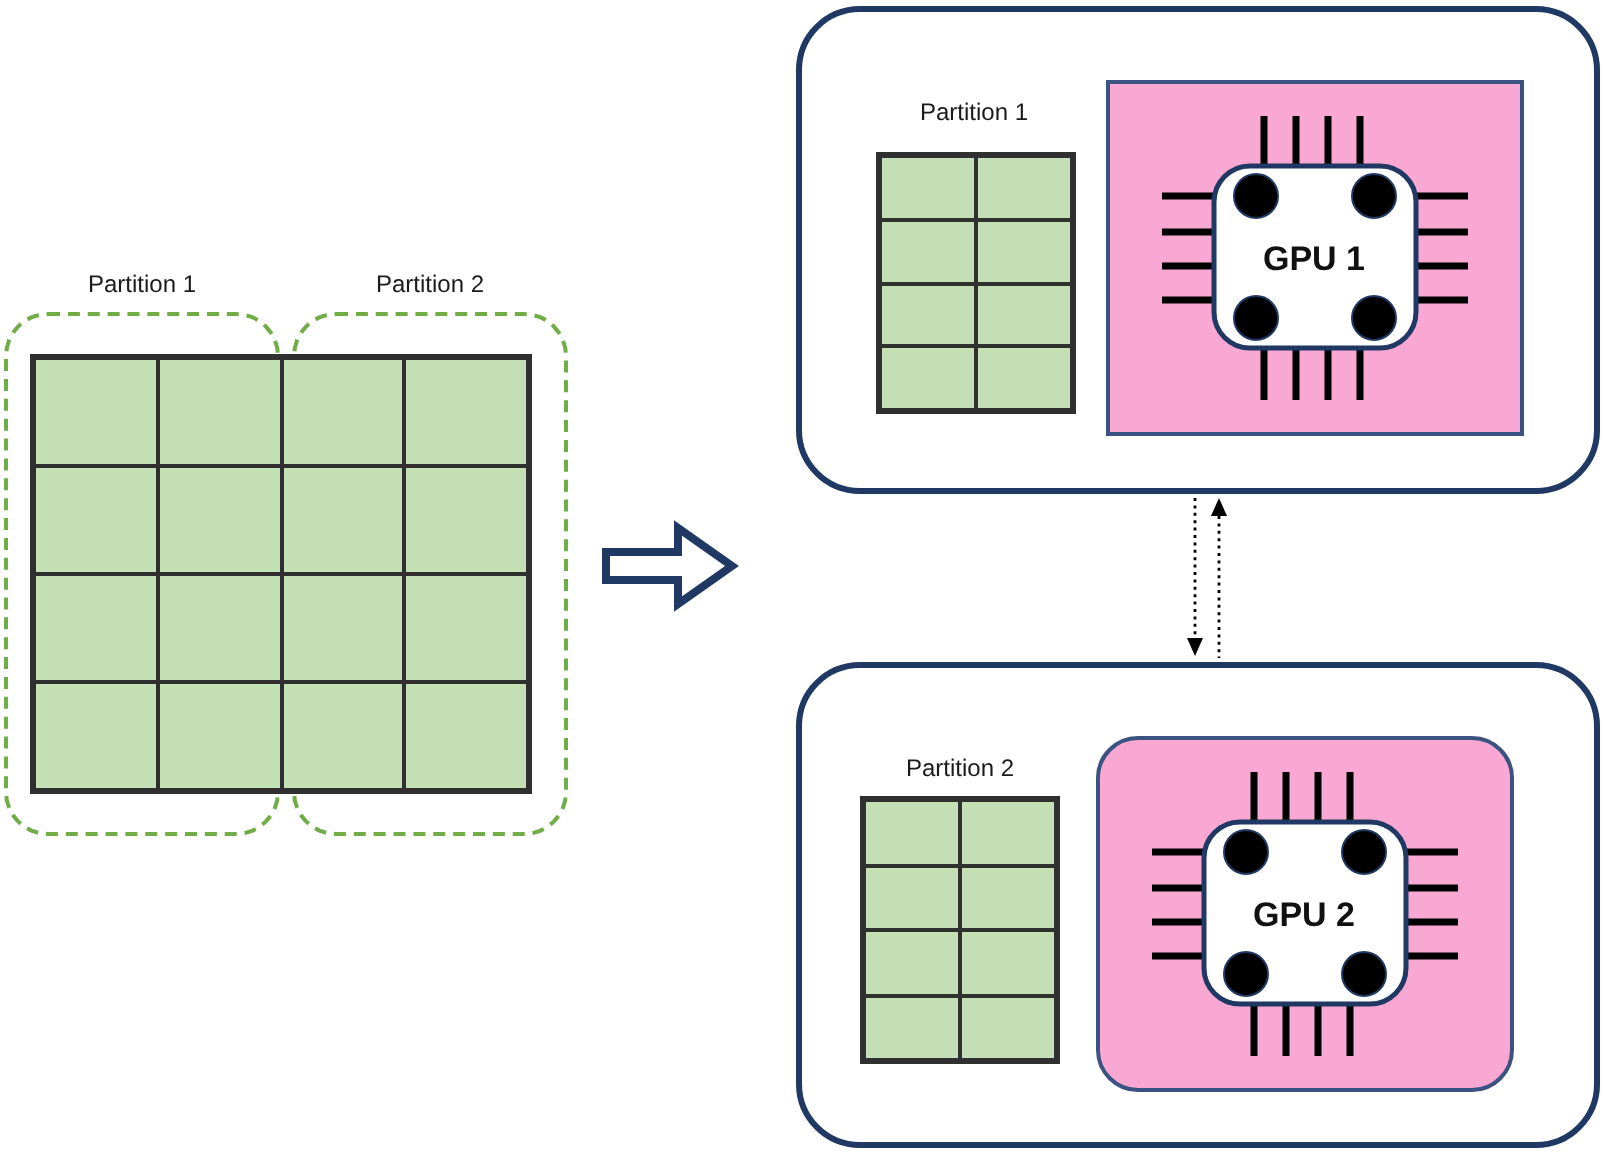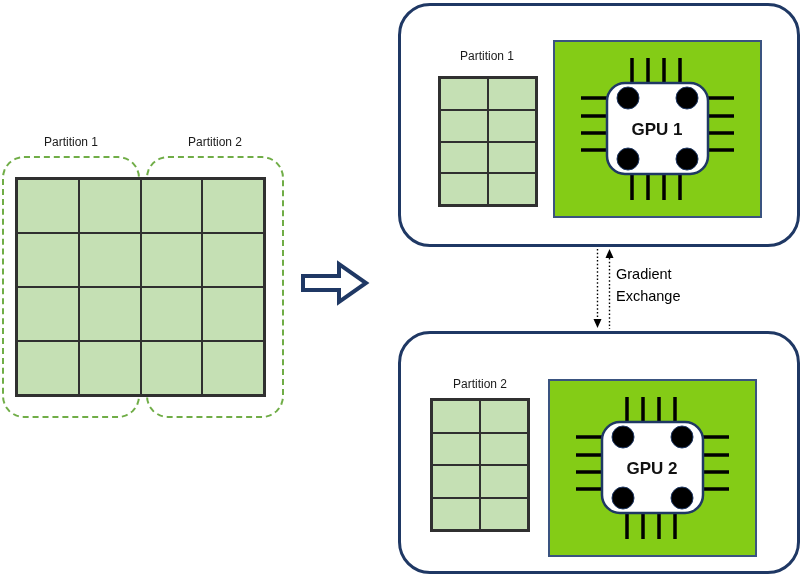--- a/index.html
+++ b/index.html
@@ -41,21 +41,21 @@
   }
   .gpu-outer-box {
     position: absolute;
     border: 3px solid var(--accent-navy, #1f3864);
     border-radius: 32px;
     background: #ffffff;
   }
   .gpu-inner-box {
     position: absolute;
     border: 2px solid #3a5380;
-    background: #84cc16;
+    background: #f9a8d4;
   }
   .chip-svg { position: absolute; left: 0; top: 0; }
   .chip-body { fill: #ffffff; stroke: var(--accent-navy, #1f3864); stroke-width: 2.5; }
   .chip-pin { stroke: var(--pin-black, #000000); stroke-width: 3.5; }
   .chip-dot { fill: var(--pin-black, #000000); stroke: var(--accent-navy, #1f3864); stroke-width: 1; }
   .chip-label {
     font-family: "Liberation Sans", sans-serif;
     font-size: 17px;
     font-weight: bold;
     fill: #111111;
@@ -150,39 +150,35 @@
       </svg>
     </div>
   </div>
 
   <svg class="abs" style="left:590px; top:248px;" width="30" height="82" viewBox="0 0 30 82">
     <line class="dotted-line" x1="7.5" y1="1" x2="7.5" y2="71"></line>
     <polygon class="arrow-head" points="3.5,71 11.5,71 7.5,80"></polygon>
     <line class="dotted-line" x1="19.5" y1="10" x2="19.5" y2="81"></line>
     <polygon class="arrow-head" points="15.5,10 23.5,10 19.5,1"></polygon>
   </svg>
-  <div class="ge-text" style="left:616px; top:263px;">
-    <div>Gradient</div>
-    <div>Exchange</div>
-  </div>
 
   <div class="gpu-outer-box" style="left:398px; top:331px; width:402px; height:243px;">
     <div class="plabel" style="left:29px; top:39px; width:100px;">Partition 2</div>
     <div class="data-grid" style="left: 29px; top: 64px; width: 100px; height: 134px; grid-template-columns: repeat(2, 1fr); grid-template-rows: repeat(4, 1fr);" data-grid="gpu_boxes.1.grid">
         <div class="cell"></div>
         <div class="cell"></div>
         <div class="cell"></div>
         <div class="cell"></div>
         <div class="cell"></div>
         <div class="cell"></div>
         <div class="cell"></div>
         <div class="cell"></div>
       </div>
 
-    <div class="gpu-inner-box" style="left:147px; top:45px; width:209px; height:178px;">
+    <div class="gpu-inner-box" style="left:147px; top:34px; width:209px; height:178px;border-radius:21px;">
       <svg class="chip-svg" width="205" height="174" viewBox="0 0 205 174">
         <line class="chip-pin" x1="77" y1="16" x2="77" y2="43"></line>
         <line class="chip-pin" x1="93" y1="16" x2="93" y2="43"></line>
         <line class="chip-pin" x1="109" y1="16" x2="109" y2="43"></line>
         <line class="chip-pin" x1="125" y1="16" x2="125" y2="43"></line>
         <line class="chip-pin" x1="77" y1="131" x2="77" y2="158"></line>
         <line class="chip-pin" x1="93" y1="131" x2="93" y2="158"></line>
         <line class="chip-pin" x1="109" y1="131" x2="109" y2="158"></line>
         <line class="chip-pin" x1="125" y1="131" x2="125" y2="158"></line>
         <line class="chip-pin" x1="26" y1="56" x2="53" y2="56"></line>

